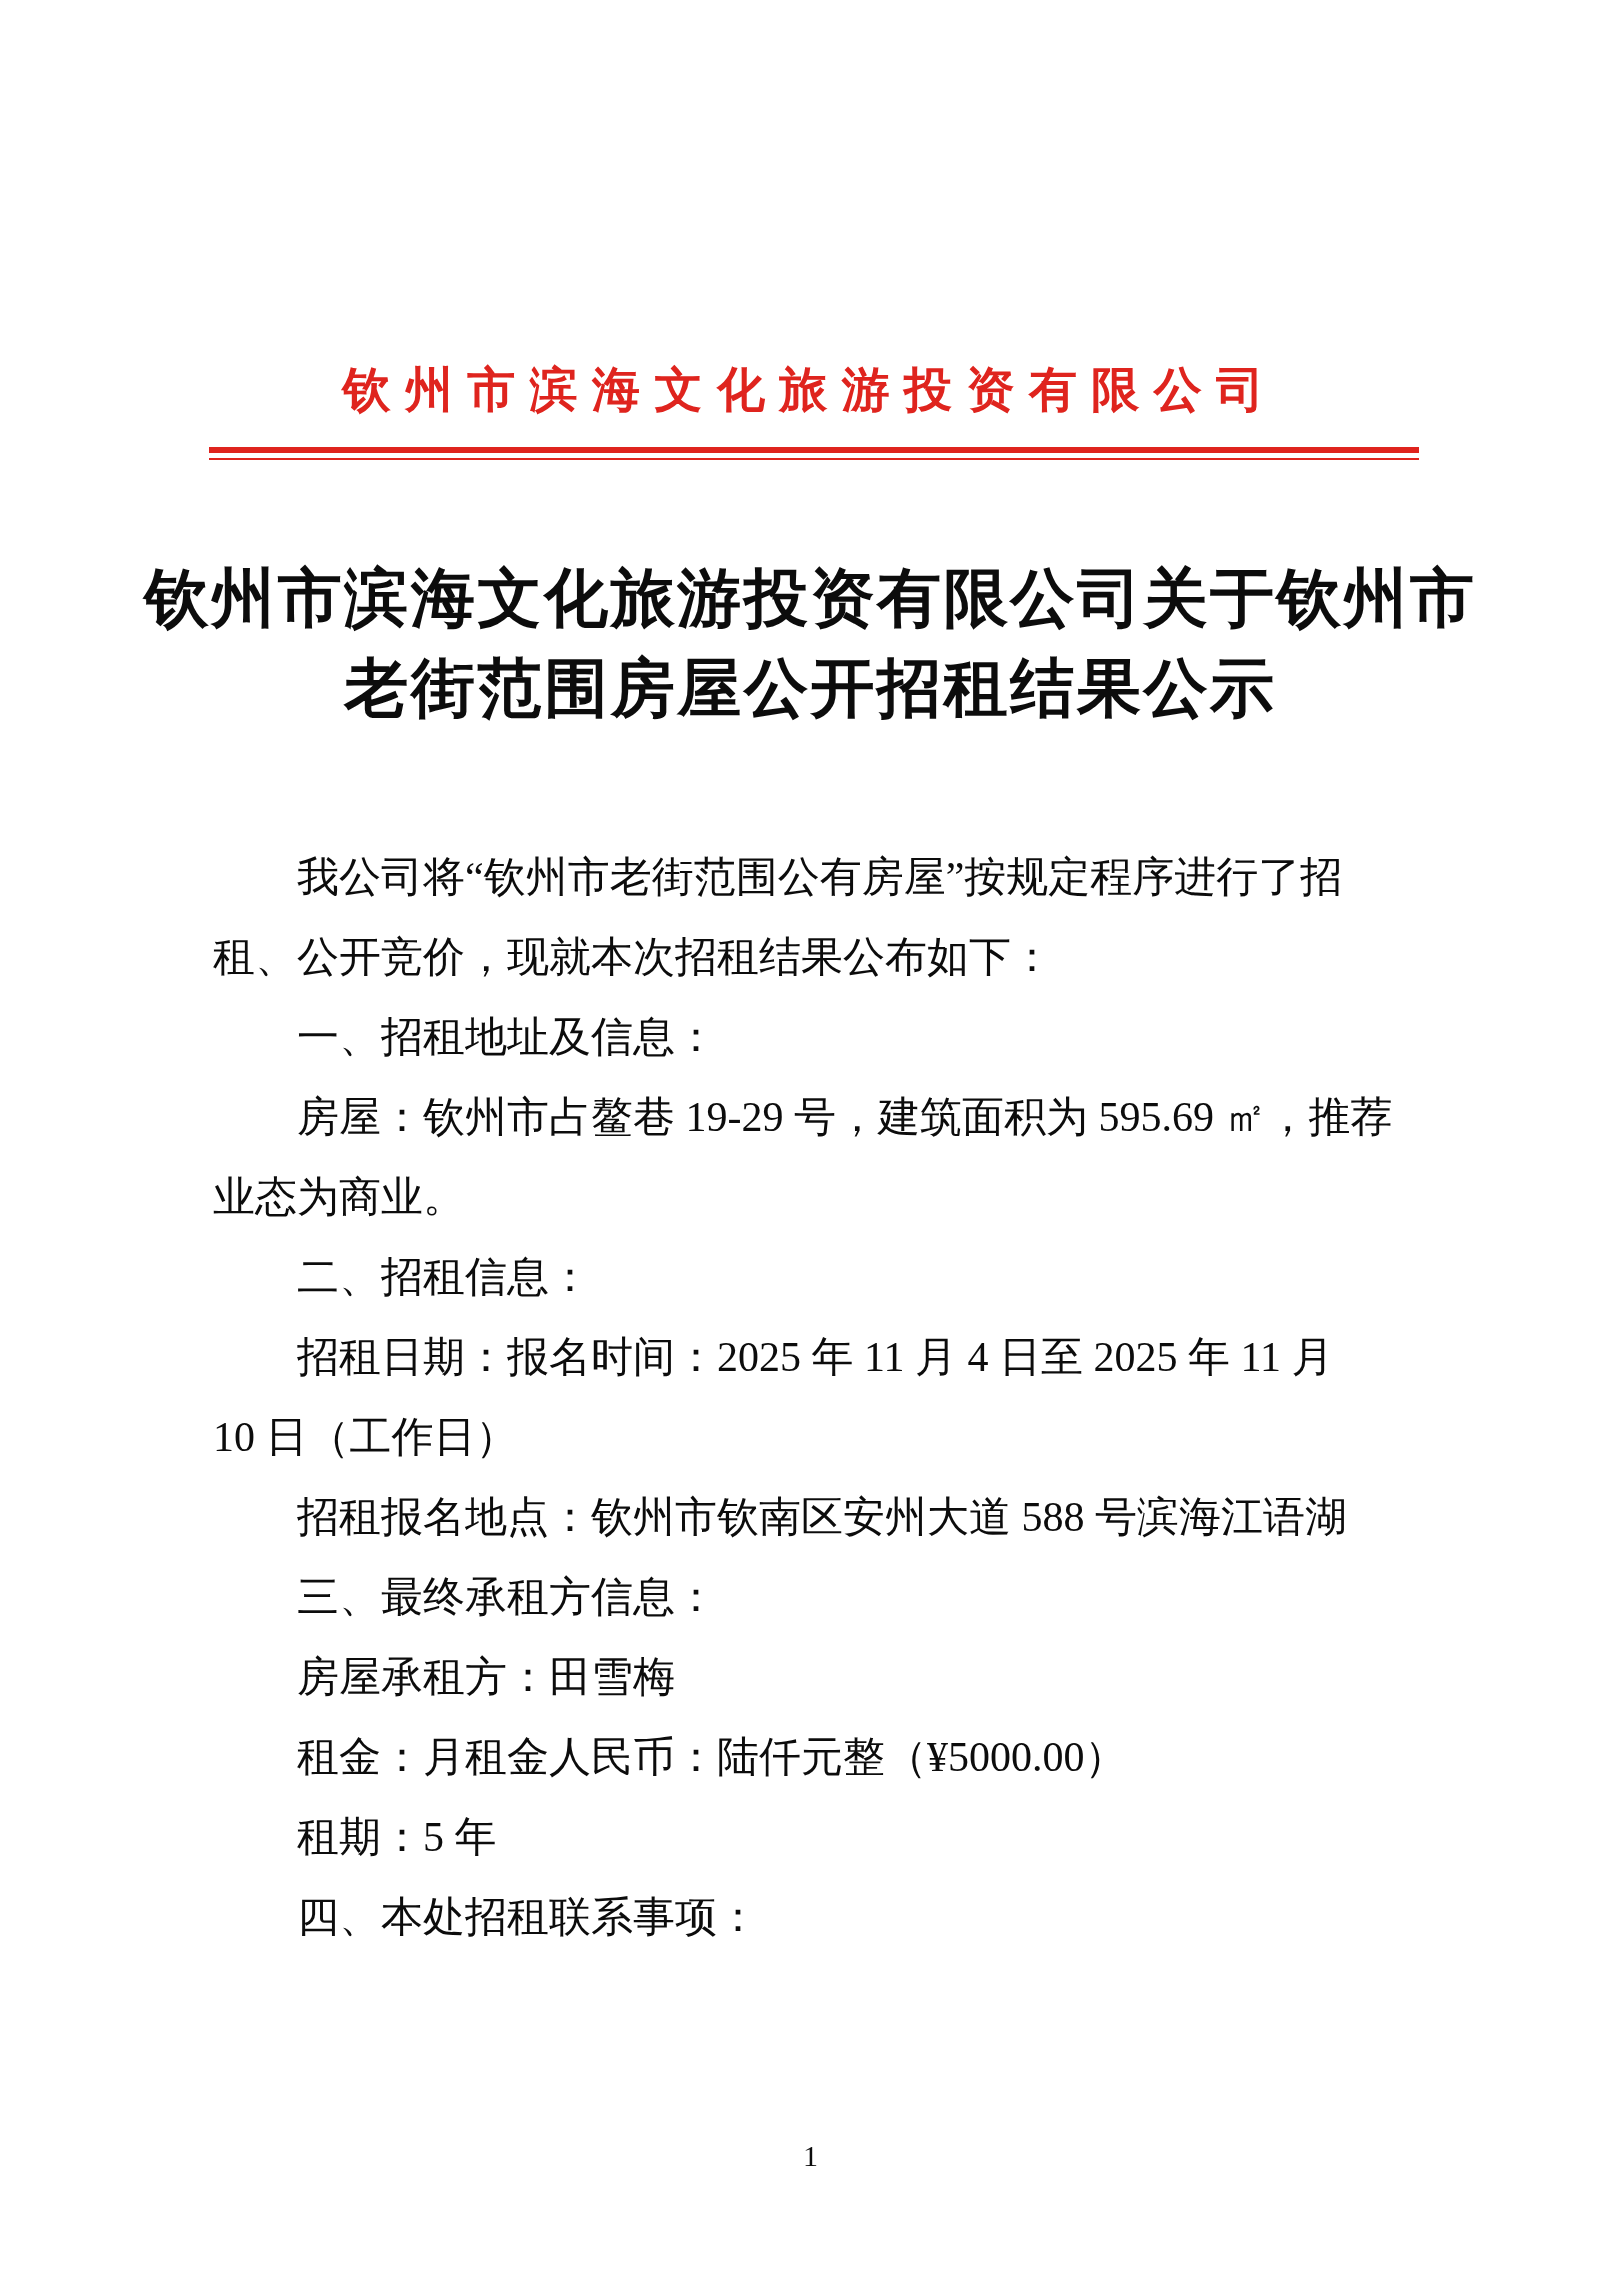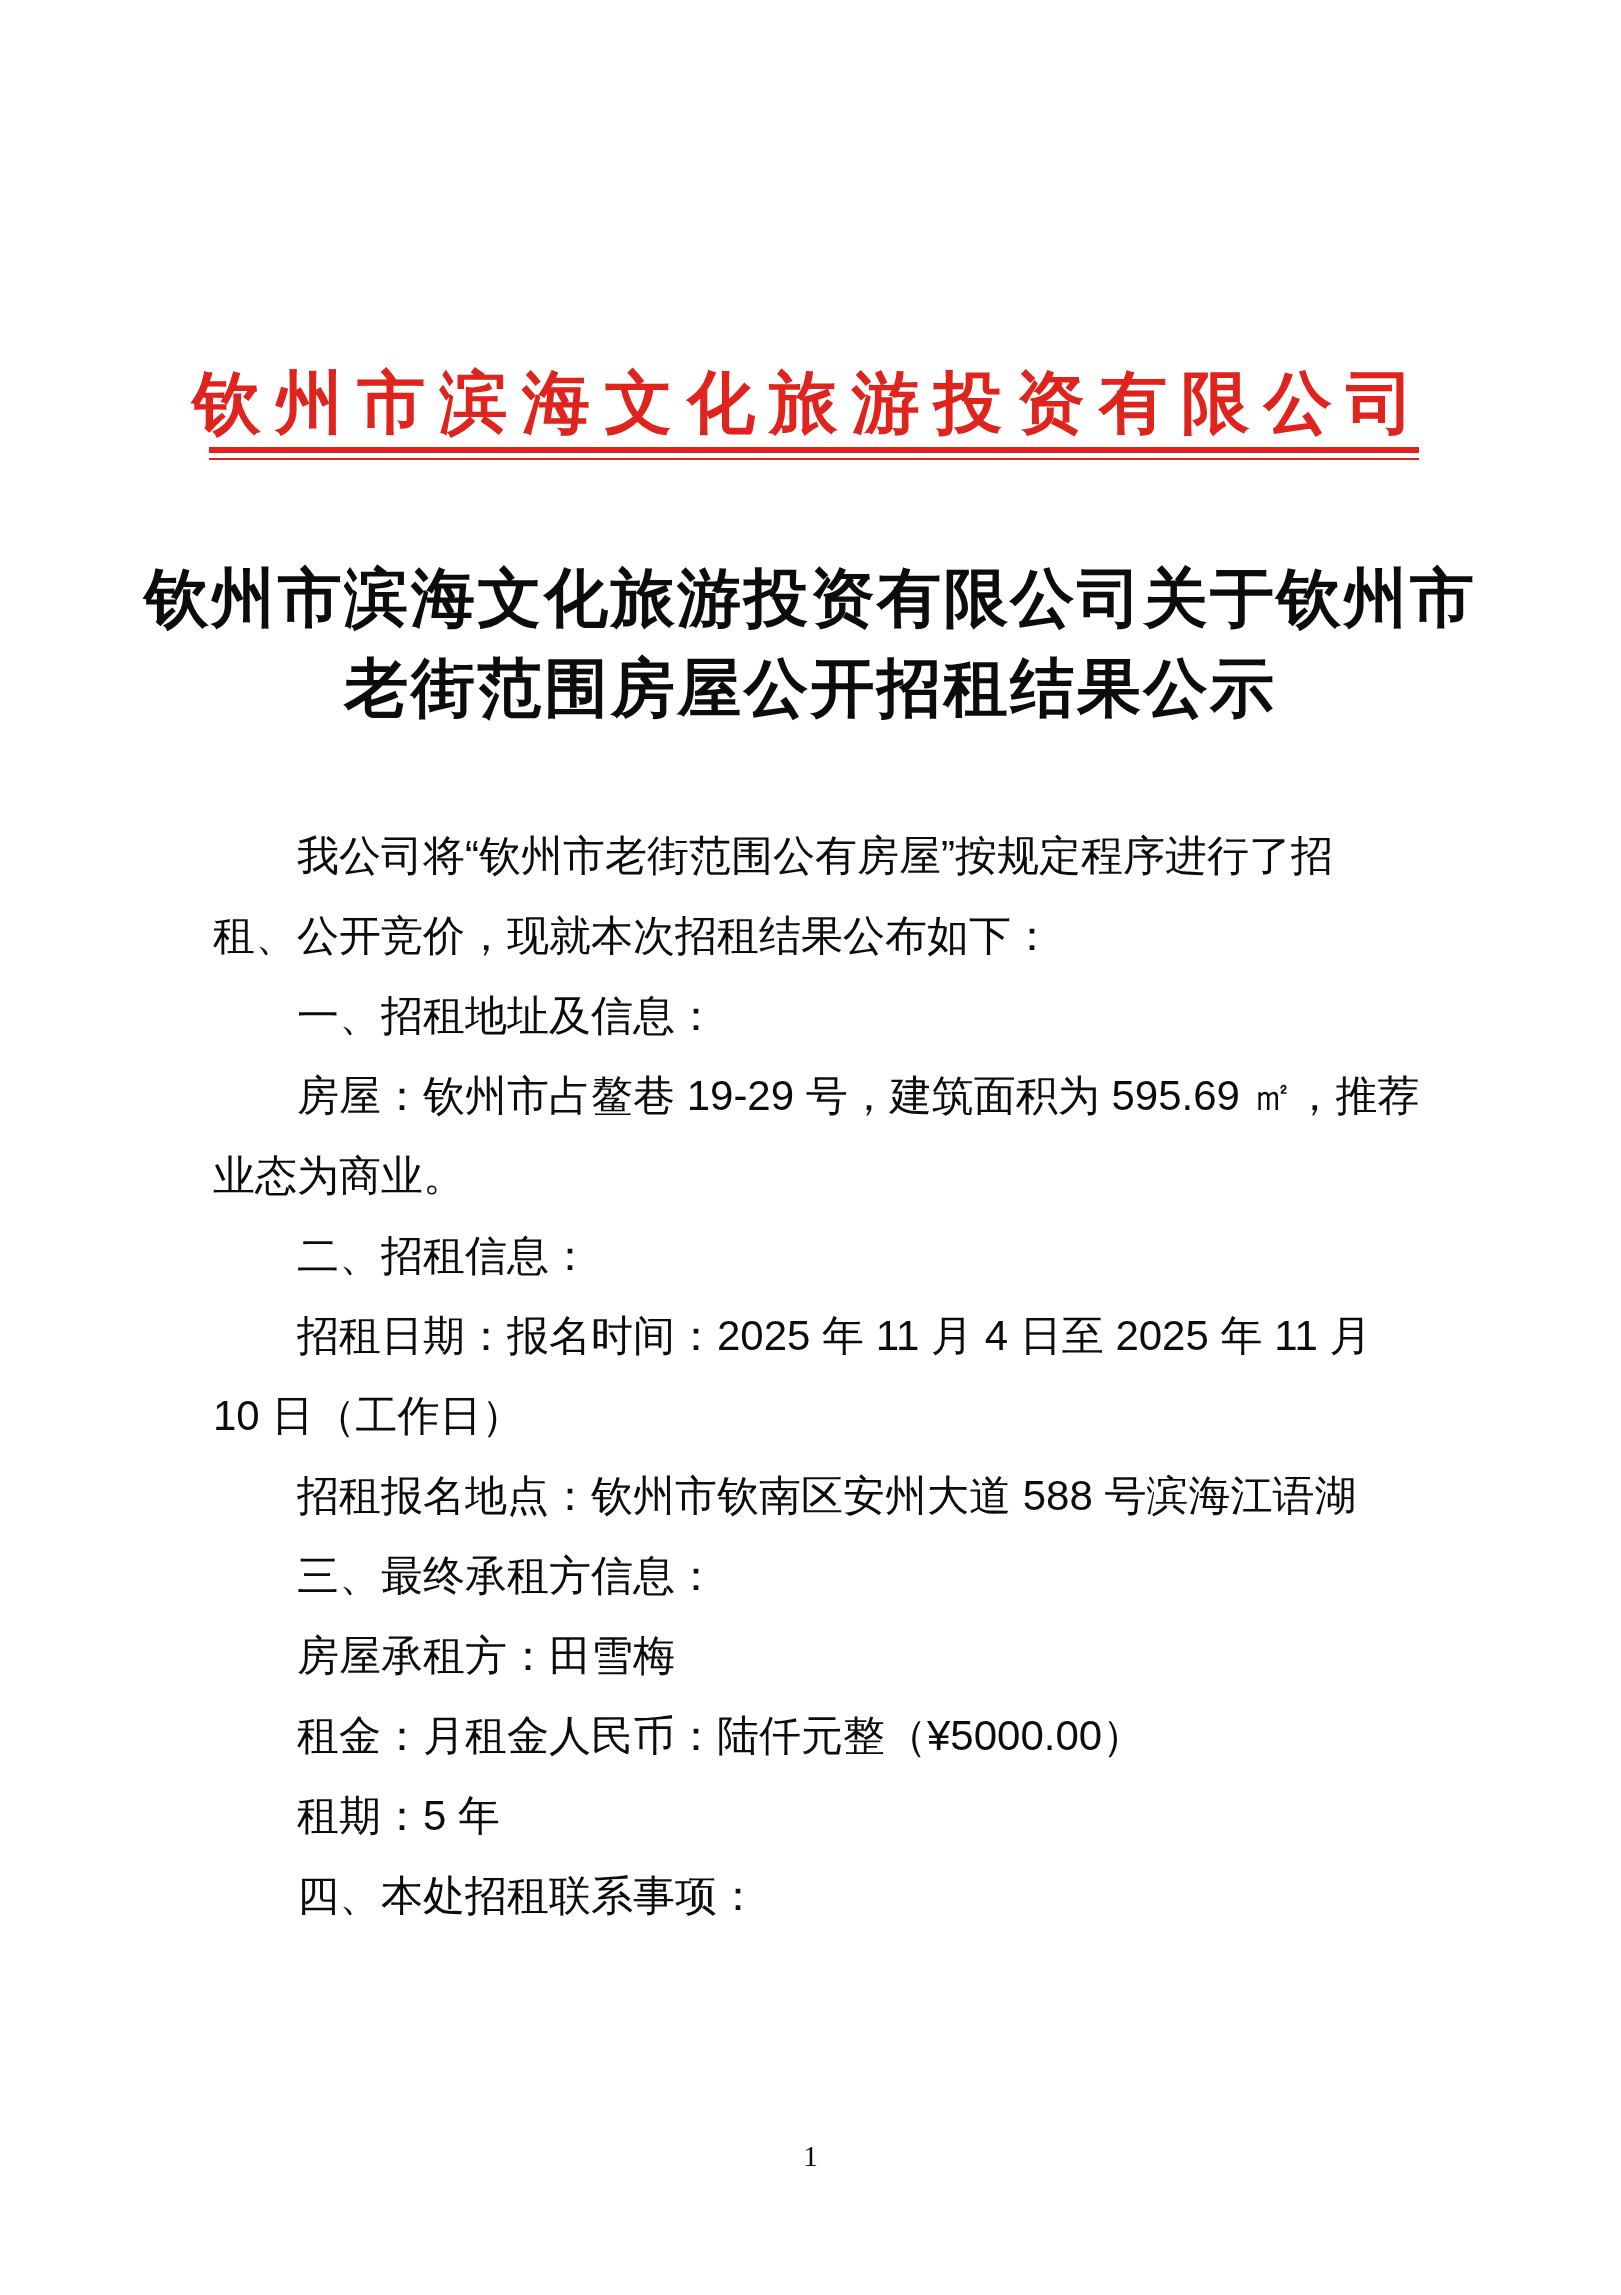--- a/index.html
+++ b/index.html
@@ -18,21 +18,21 @@
   }
   
   .letterhead {
     position: absolute;
     top: 358px;
     left: 0;
     width: 100%;
     text-align: center;
     font-family: "Liberation Sans", sans-serif;
     font-weight: bold;
-    font-size: 68px;
+    font-size: 48px;
     letter-spacing: 14.4px;
     color: var(--accent, #df241e);
     white-space: nowrap;
   }
   .rule-wrap {
     position: absolute;
     left: 209px;
     width: 1210px;
     top: 447px;
   }
@@ -55,27 +55,27 @@
     font-family: "Liberation Sans", sans-serif;
     font-weight: bold;
     font-size: 64px;
     line-height: 90px;
     letter-spacing: 2.6px;
     color: #0c0c0c;
   }
   
   .doc-body {
     position: absolute;
-    top: 816px;
+    top: 837px;
     left: 213px;
     width: 1215px;
     font-size: 42px;
     line-height: 80px;
     color: #0c0c0c;
-    font-family: Liberation Sans, sans-serif;
+    font-family: Liberation Serif, serif;
   }
   .doc-body .line {
     white-space: nowrap;
   }
   .doc-body .line.indent {
     text-indent: 2em;
   }
   
   .page-number {
     position: absolute;

